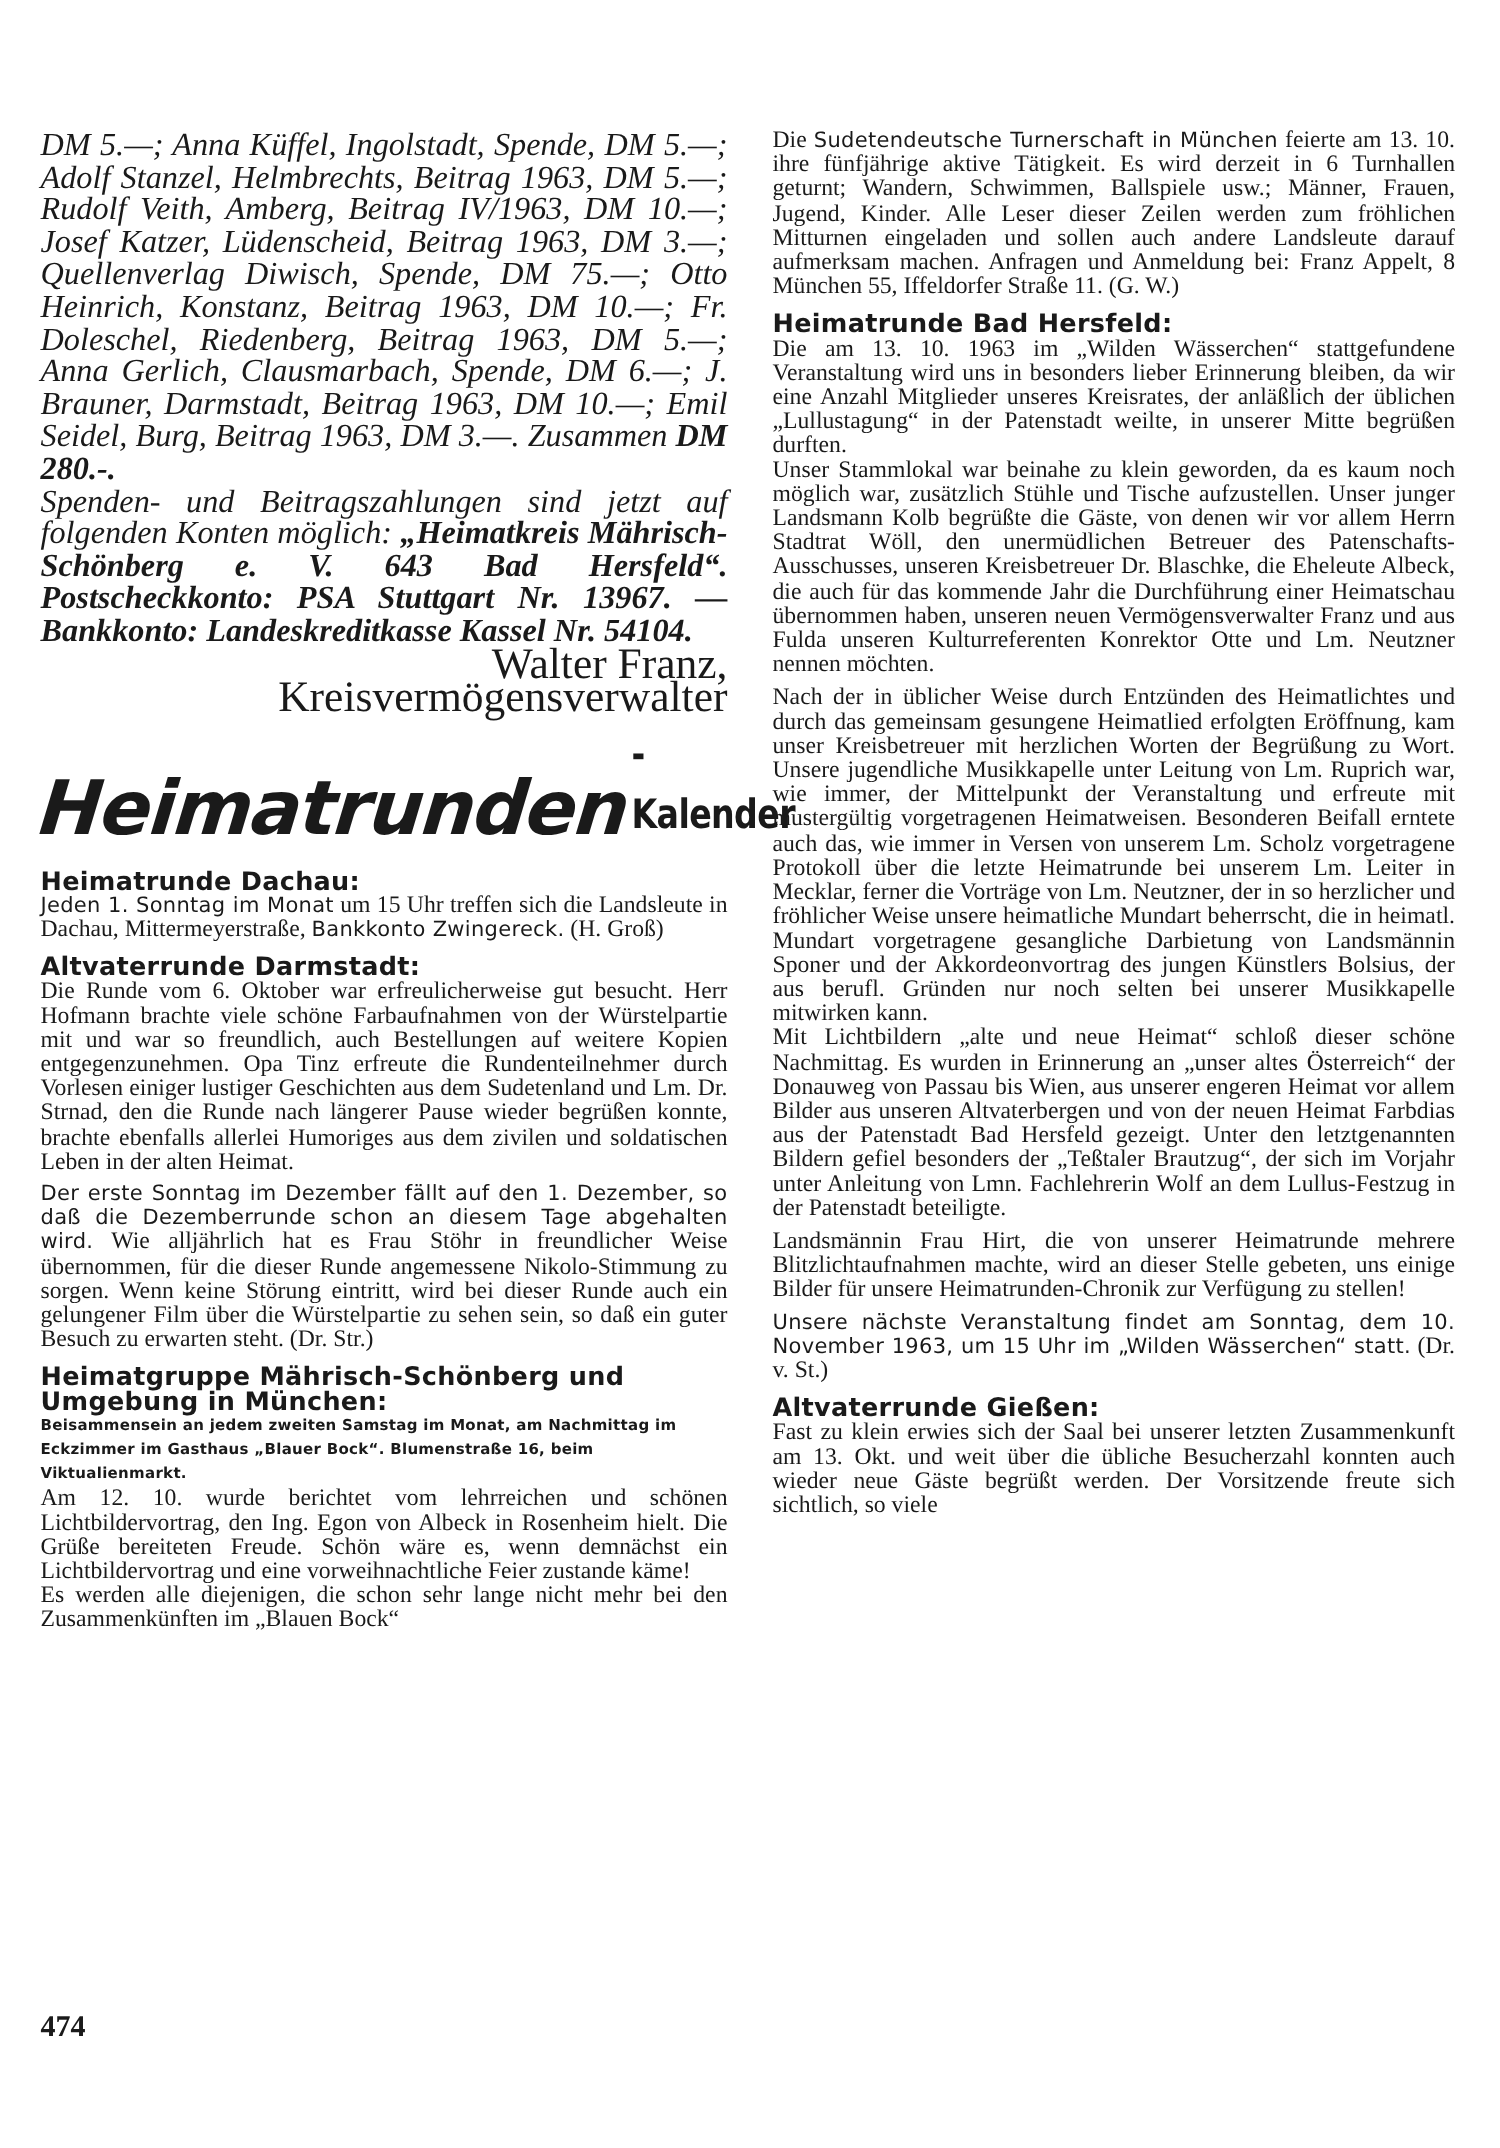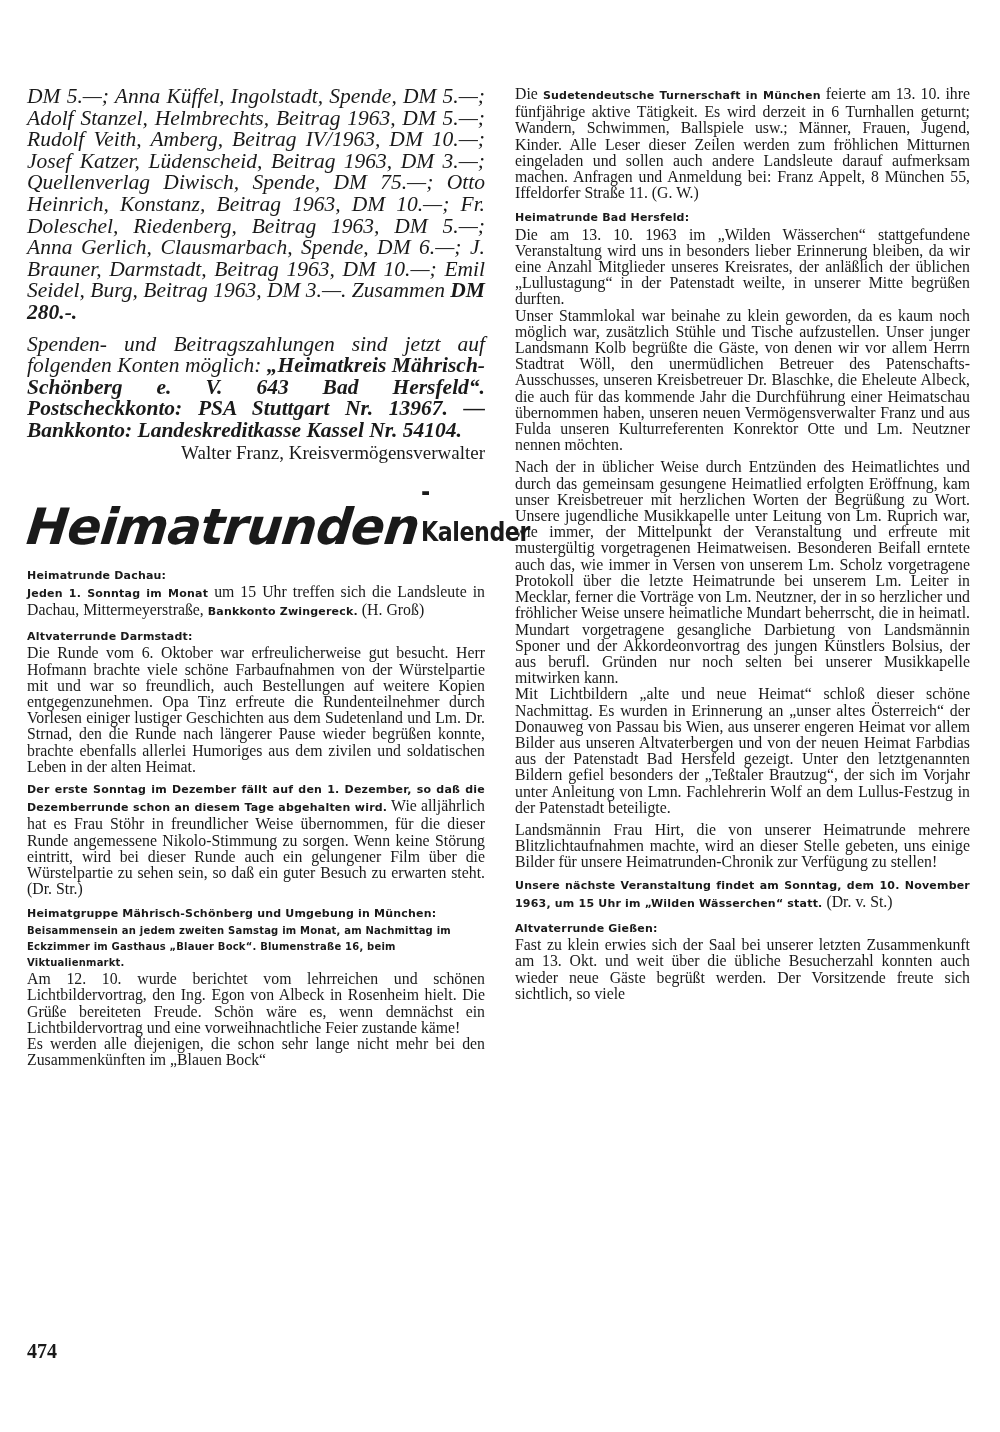--- a/index.html
+++ b/index.html
@@ -2,28 +2,28 @@
 <html><head>
 <meta charset="utf-8">
 <style>
   html, body { margin: 0; padding: 0; background: #ffffff; }
   body { width: 1000px; height: 1432px; position: relative; overflow: hidden; color: #1a1a1a; }
   .col { position: absolute; top: 86px; }
   .col-left { left: 27px; width: 458px; }
   .col-right { left: 515px; width: 455px; }
   .serif-lg { font-family: "Liberation Serif", "DejaVu Serif", serif; font-size: 21.5px; line-height: 21.6px; text-align: justify; margin: 0; font-style: italic; }
   .serif-lg b { font-weight: bold; }
-  .serif-lg.gap { margin-top: 10px; }
-  .sig { text-align: right; font-family: "Liberation Serif", serif; font-size: 19px; line-height: 22px; margin: 0; }
+  .serif-lg.gap { margin-top: 0; }
+  .sig { text-align: right; font-family: "Liberation Serif", serif; font-size: 29px; line-height: 22px; margin: 0; }
   .masthead { margin: 30px 0 16px 0; height: 58px; display: flex; align-items: flex-end; }
   .mh-script { font-family: "DejaVu Sans", sans-serif; font-style: italic; font-weight: bold; font-size: 50px; letter-spacing: -1px; line-height: 50px; transform: skewX(-6deg); }
   .mh-bold { font-family: "DejaVu Sans", sans-serif; font-weight: bold; font-size: 27px; line-height: 40px; letter-spacing: -0.5px; transform: scaleX(0.82); transform-origin: left bottom; margin-left: 2px; }
   .sm { font-family: "Liberation Serif", "DejaVu Serif", serif; font-size: 15.8px; line-height: 16.2px; text-align: justify; margin: 0; }
-  .sm b { font-family: "DejaVu Sans", sans-serif; font-weight: bold; font-size: 11px; letter-spacing: 0.2px; }
-  .head { font-family: "DejaVu Sans", sans-serif; font-weight: bold; font-size: 11px; line-height: 16.2px; margin: 0; letter-spacing: 0.2px; }
+  .sm b { font-family: "DejaVu Sans", sans-serif; font-weight: normal; font-size: 14px; letter-spacing: 0.2px; }
+  .head { font-family: "DejaVu Sans", sans-serif; font-weight: bold; font-size: 17px; line-height: 16.2px; margin: 0; letter-spacing: 0.2px; }
   .block { margin-top: 9px; }
   .block:first-child { margin-top: 0; }
   .pageno { position: absolute; left: 27px; top: 1340px; font-family: "Liberation Serif", serif; font-weight: bold; font-size: 20px; }
 </style>
 </head>
 <body>
 
 <div class="col col-left">
   <p class="serif-lg"><span>DM 5.—; Anna Küffel, Ingolstadt, Spende, DM 5.—; Adolf Stanzel, Helmbrechts, Beitrag 1963, DM 5.—; Rudolf Veith, Amberg, Beitrag IV/1963, DM 10.—; Josef Katzer, Lüdenscheid, Beitrag 1963, DM 3.—; Quellenverlag Diwisch, Spende, DM 75.—; Otto Heinrich, Konstanz, Beitrag 1963, DM 10.—; Fr. Doleschel, Riedenberg, Beitrag 1963, DM 5.—; Anna Gerlich, Clausmarbach, Spende, DM 6.—; J. Brauner, Darmstadt, Beitrag 1963, DM 10.—; Emil Seidel, Burg, Beitrag 1963, DM 3.—. Zusammen </span><b>DM 280.-.</b></p>
   <p class="serif-lg gap"><span>Spenden- und Beitragszahlungen sind jetzt auf folgenden Konten möglich:</span> <b>„Heimatkreis Mährisch-Schönberg e. V. 643 Bad Hersfeld“. Postscheckkonto: PSA Stuttgart Nr. 13967. — Bankkonto: Landeskreditkasse Kassel Nr. 54104.</b></p>

